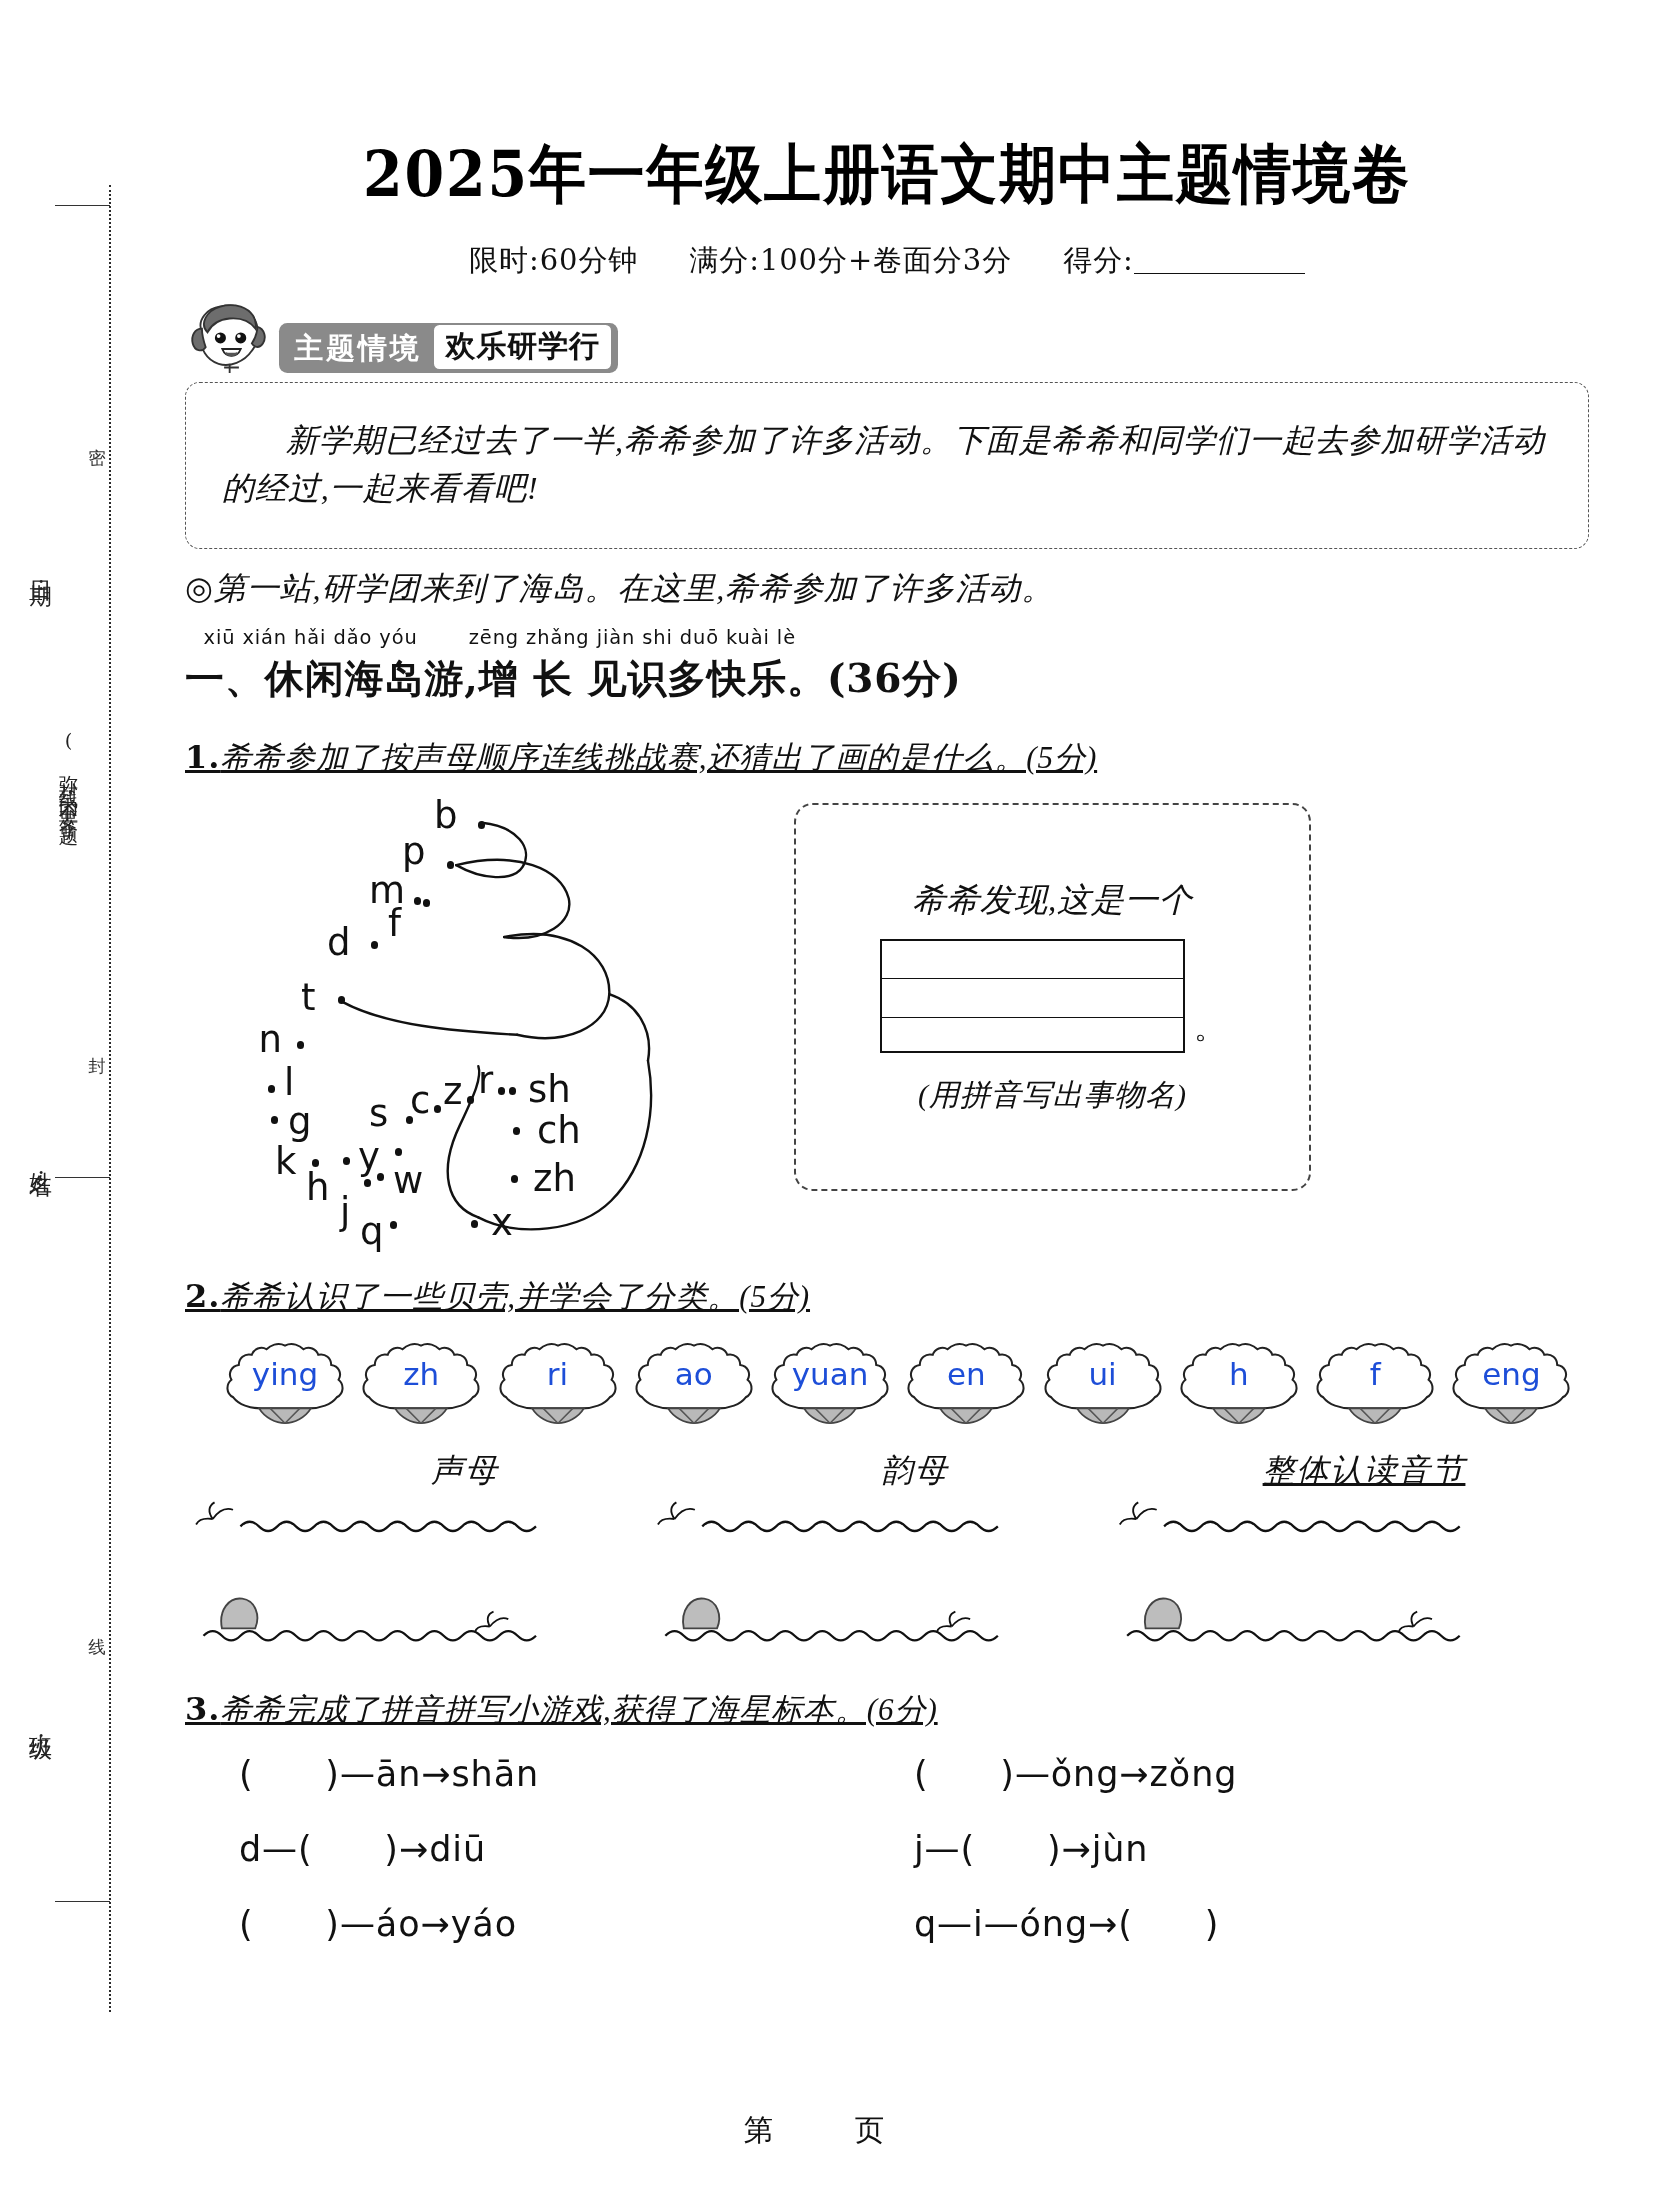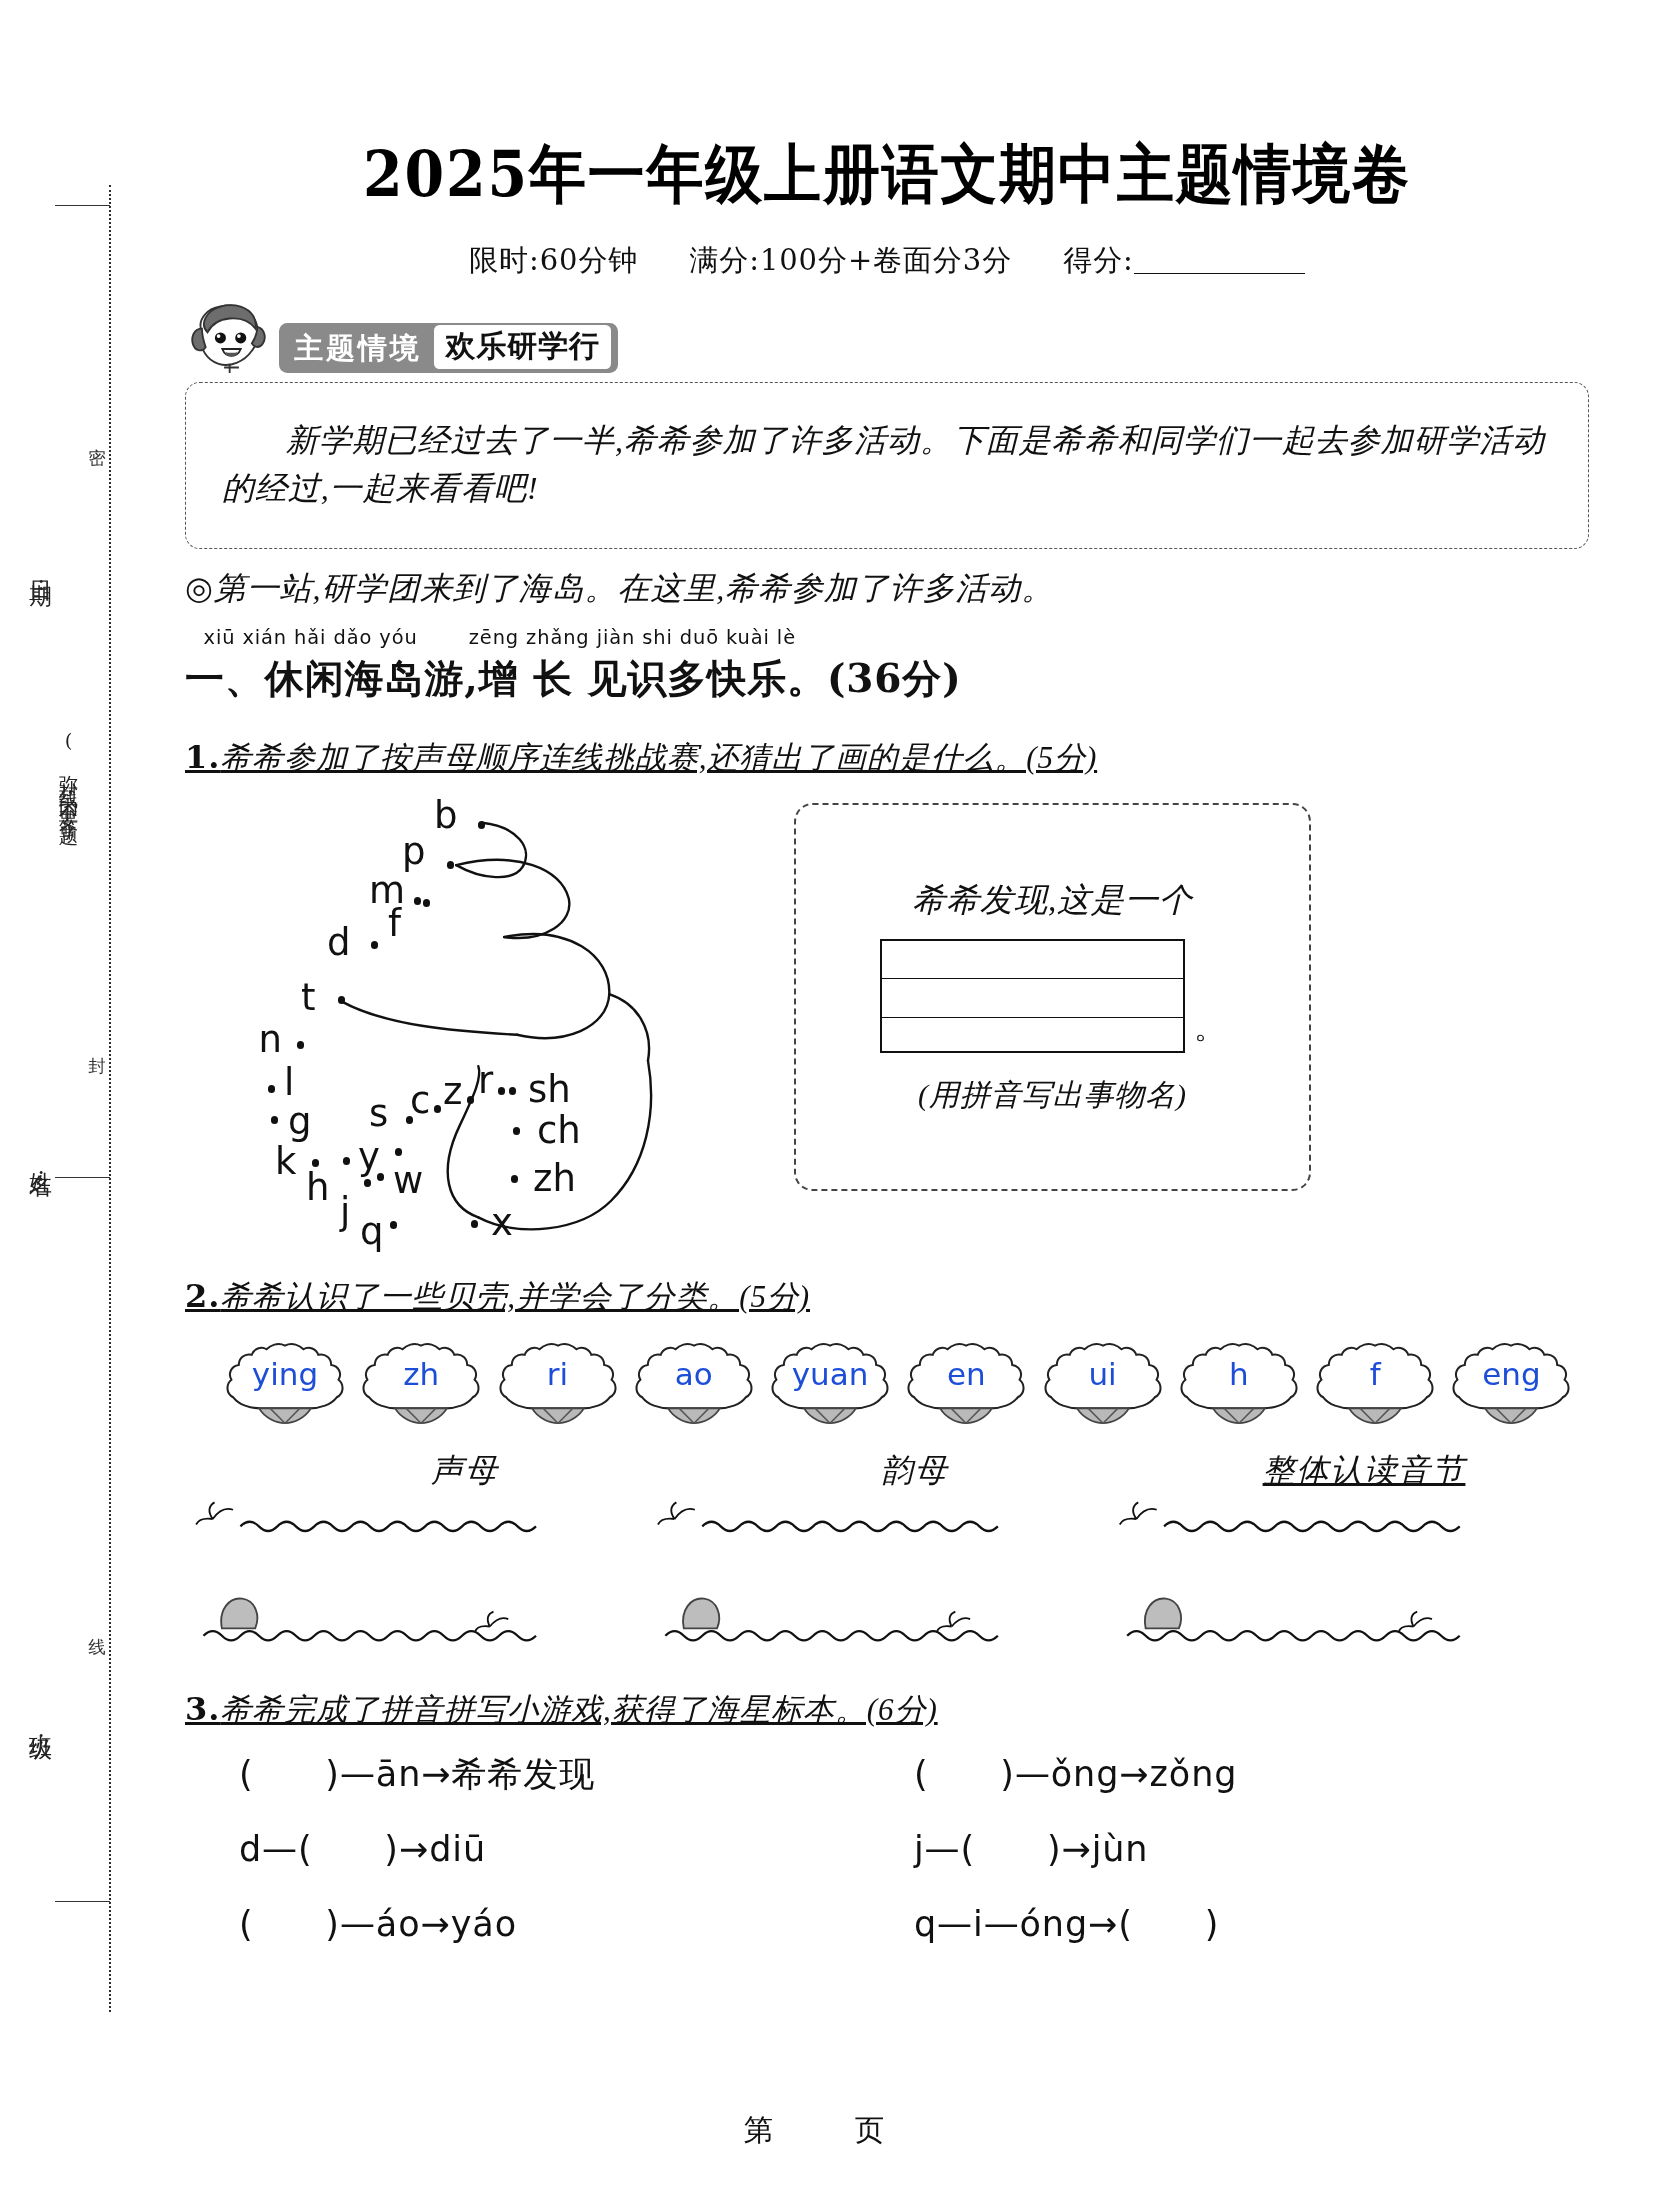--- a/index.html
+++ b/index.html
@@ -595,21 +595,21 @@
         <path d="M1330 76 q-6 -12 4 -16 M1330 76 q10 -12 20 -8 M1330 76 q-14 -2 -16 6"></path>
       </g>
     </svg>
   </div>
 
   <div class="q-head">
     <span class="q-num">3.</span><span>希希完成了拼音拼写小游戏,获得了海星标本。(6分)</span>
   </div>
 
   <div id="q3-grid">
-    <div class="q3-item">(　　)—ān→希希发现</div>
+    <div class="q3-item">(　　)—ān→shān</div>
     <div class="q3-item">(　　)—ǒng→zǒng</div>
     <div class="q3-item">d—(　　)→diū</div>
     <div class="q3-item">j—(　　)→jùn</div>
     <div class="q3-item">(　　)—áo→yáo</div>
     <div class="q3-item">q—i—óng→(　　)</div>
   </div>
 
 </div>
 
 <div id="footer">第　页</div>

